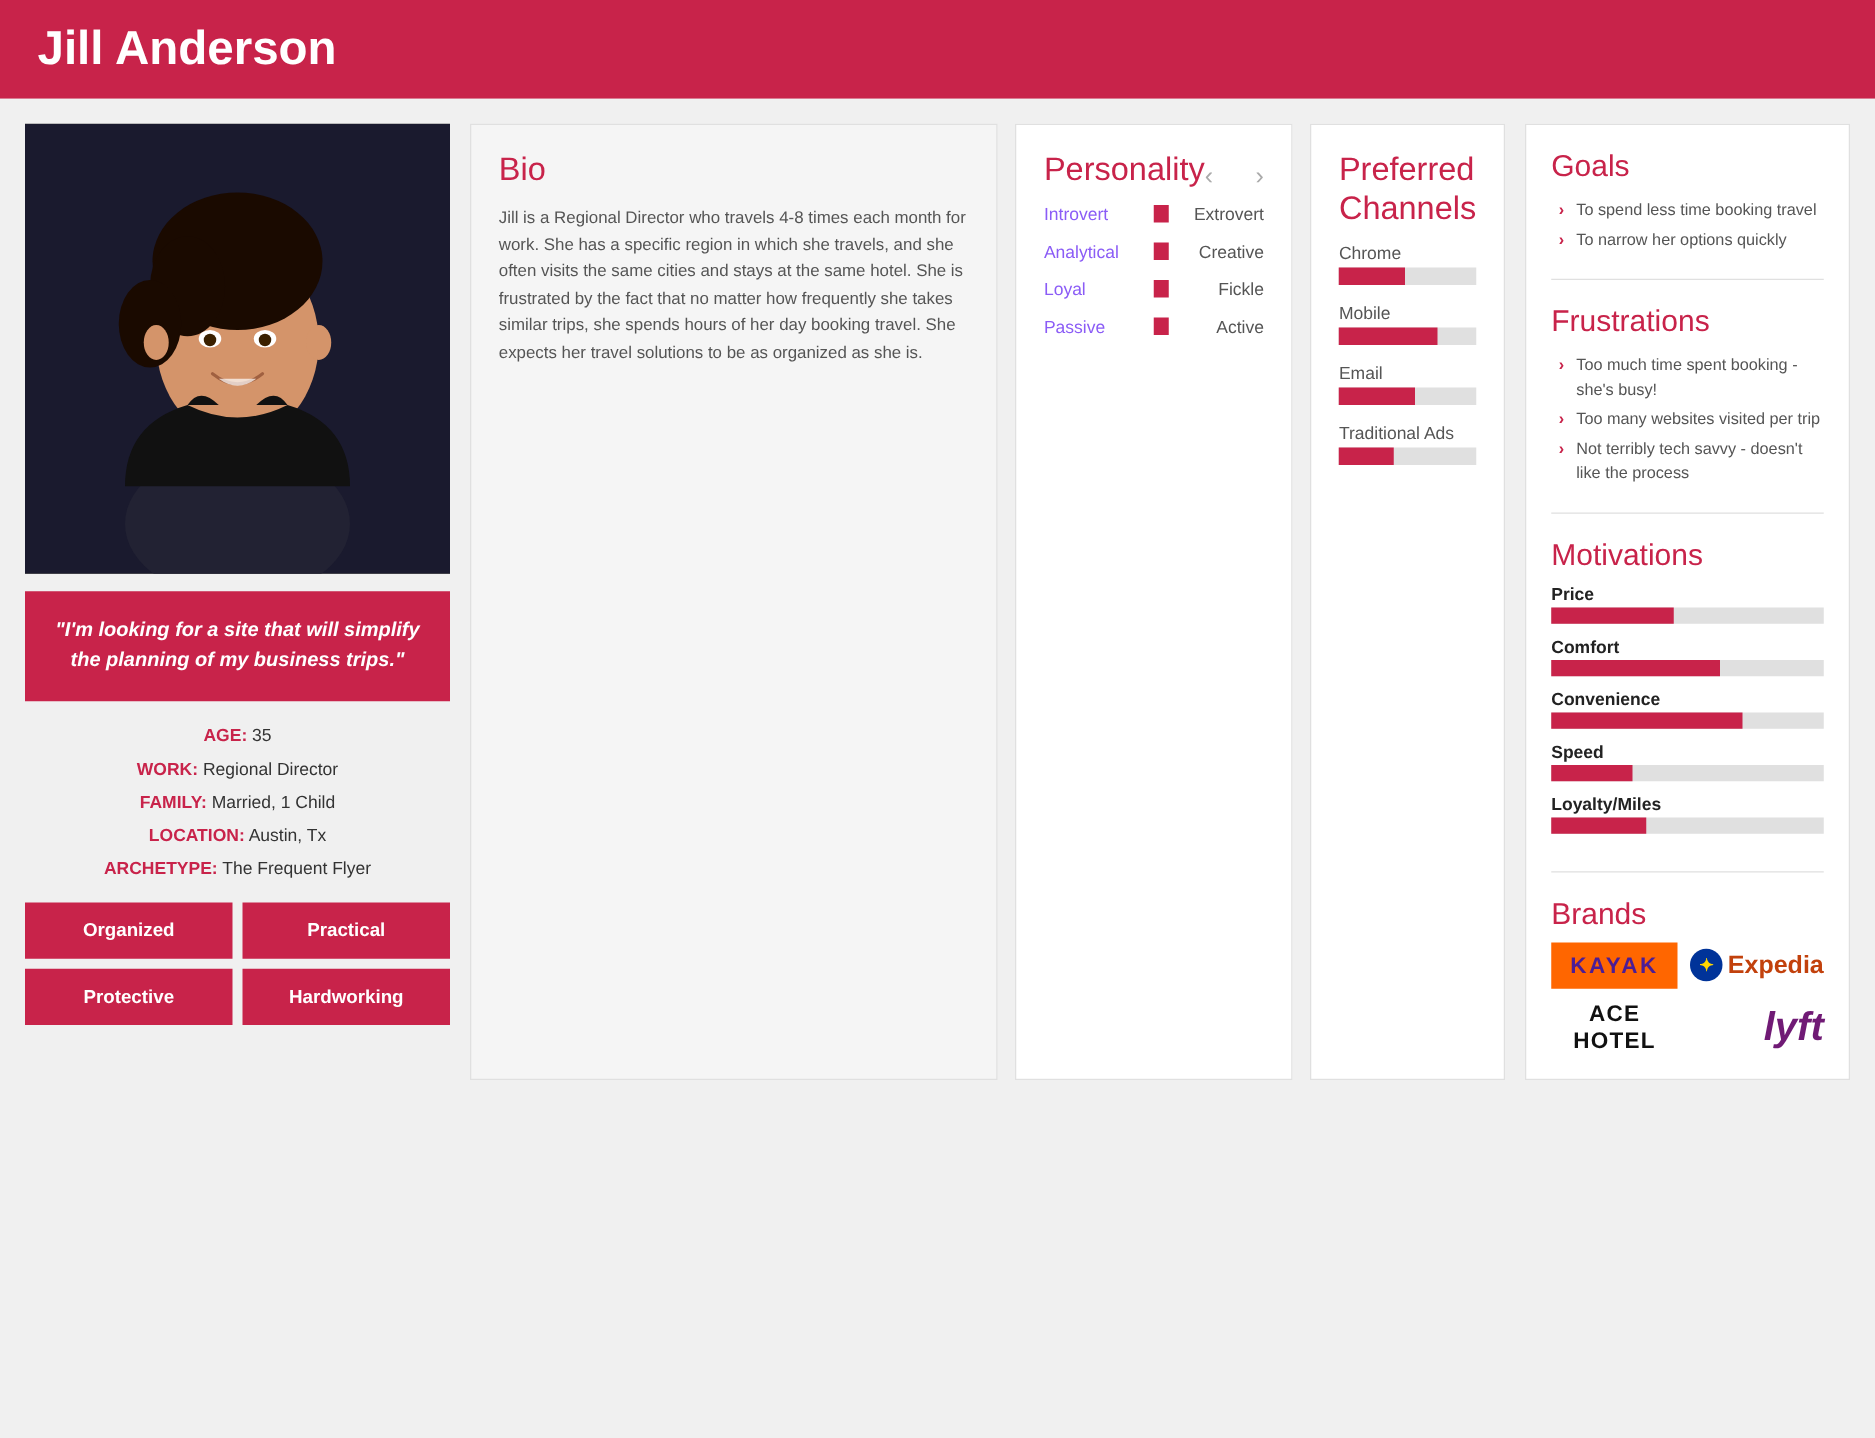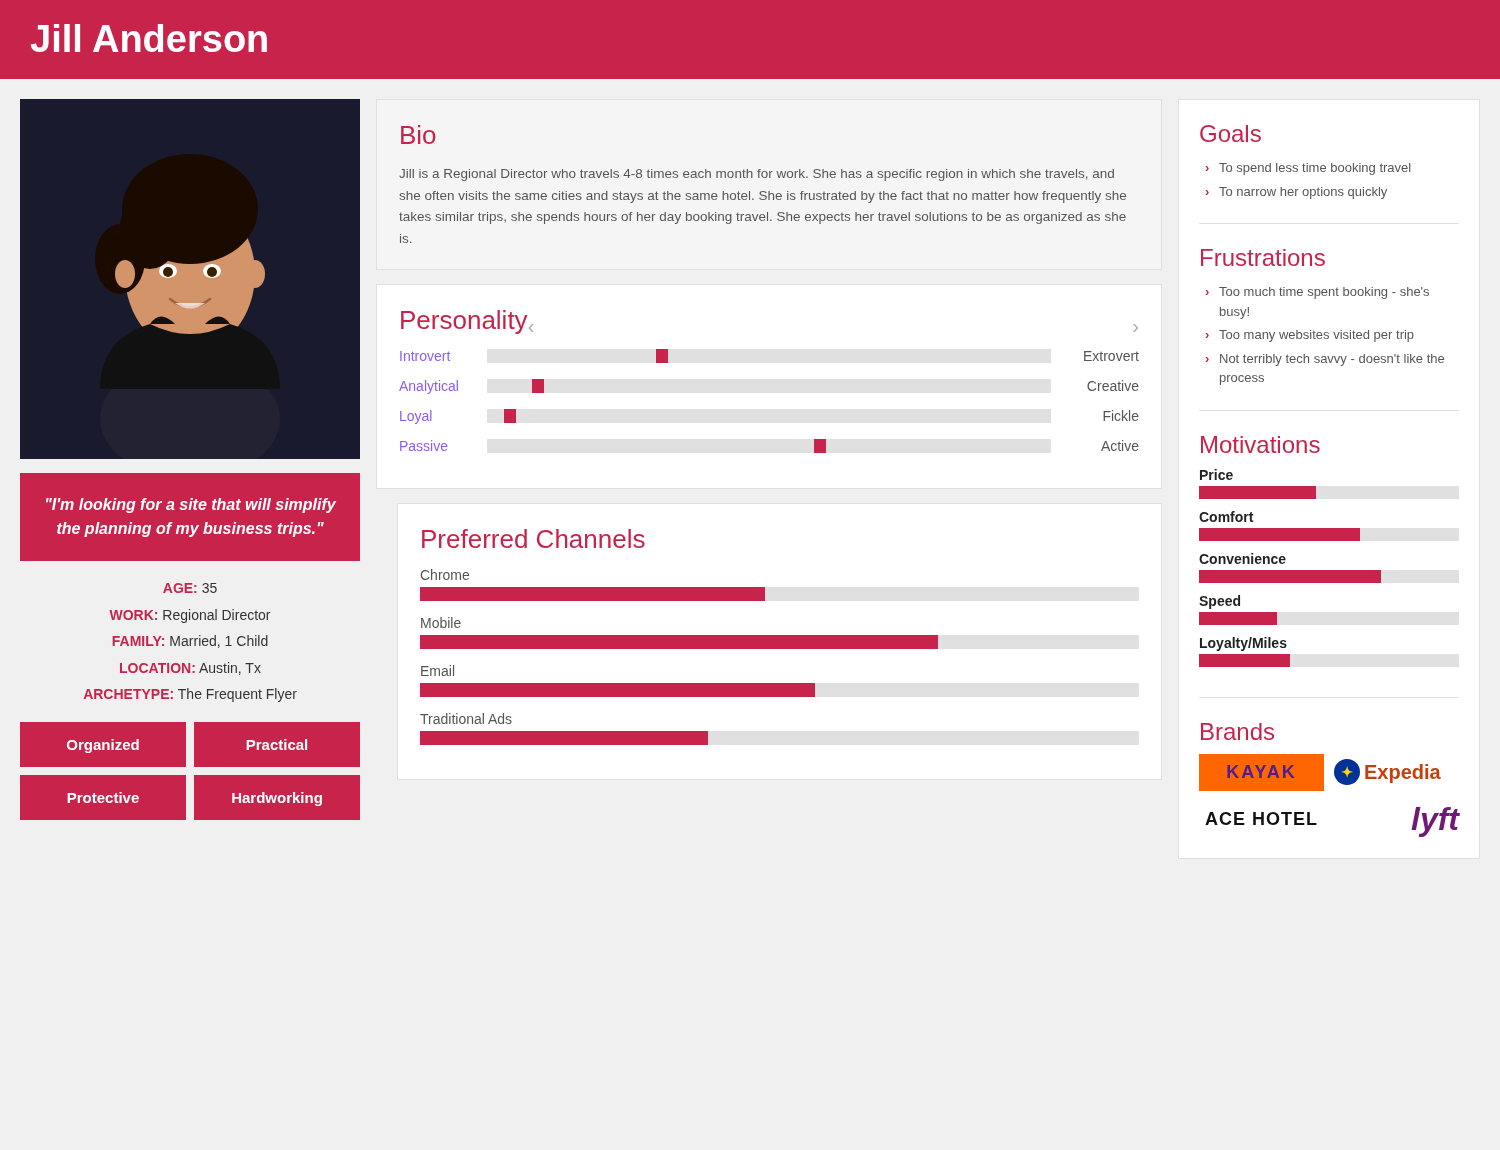--- a/index.html
+++ b/index.html
@@ -78,21 +78,21 @@
       font-weight: bold;
       text-align: center;
       padding: 14px 8px;
       font-size: 15px;
     }
 
     
     .mid-col {
       flex: 1;
       display: flex;
-      flex-direction: column;
+      flex-direction: row;
       gap: 14px;
     }
 
     .section-card {
       background: #f5f5f5;
       border: 1px solid #e0e0e0;
       padding: 20px 22px;
     }
 
     .section-title {
@@ -140,21 +140,20 @@
       position: absolute;
       height: 100%;
       background: #c8234a;
     }
 
     
     .channels-card {
       background: white;
       border: 1px solid #e0e0e0;
       padding: 20px 22px;
-      margin-left: 21px;
     }
     .channel-row {
       margin-bottom: 14px;
     }
     .channel-label {
       font-size: 14px;
       color: #555;
       margin-bottom: 4px;
     }
     .channel-bar-container {
@@ -163,21 +162,21 @@
       position: relative;
     }
     .channel-bar-fill {
       position: absolute;
       height: 100%;
       background: #c8234a;
     }
 
     
     .right-col {
-      width: 302px;
+      width: 260px;
       flex-shrink: 0;
       display: flex;
       flex-direction: column;
       gap: 16px;
       background: white;
       border: 1px solid #e0e0e0;
       padding: 20px;
     }
 
     .right-section-title {

